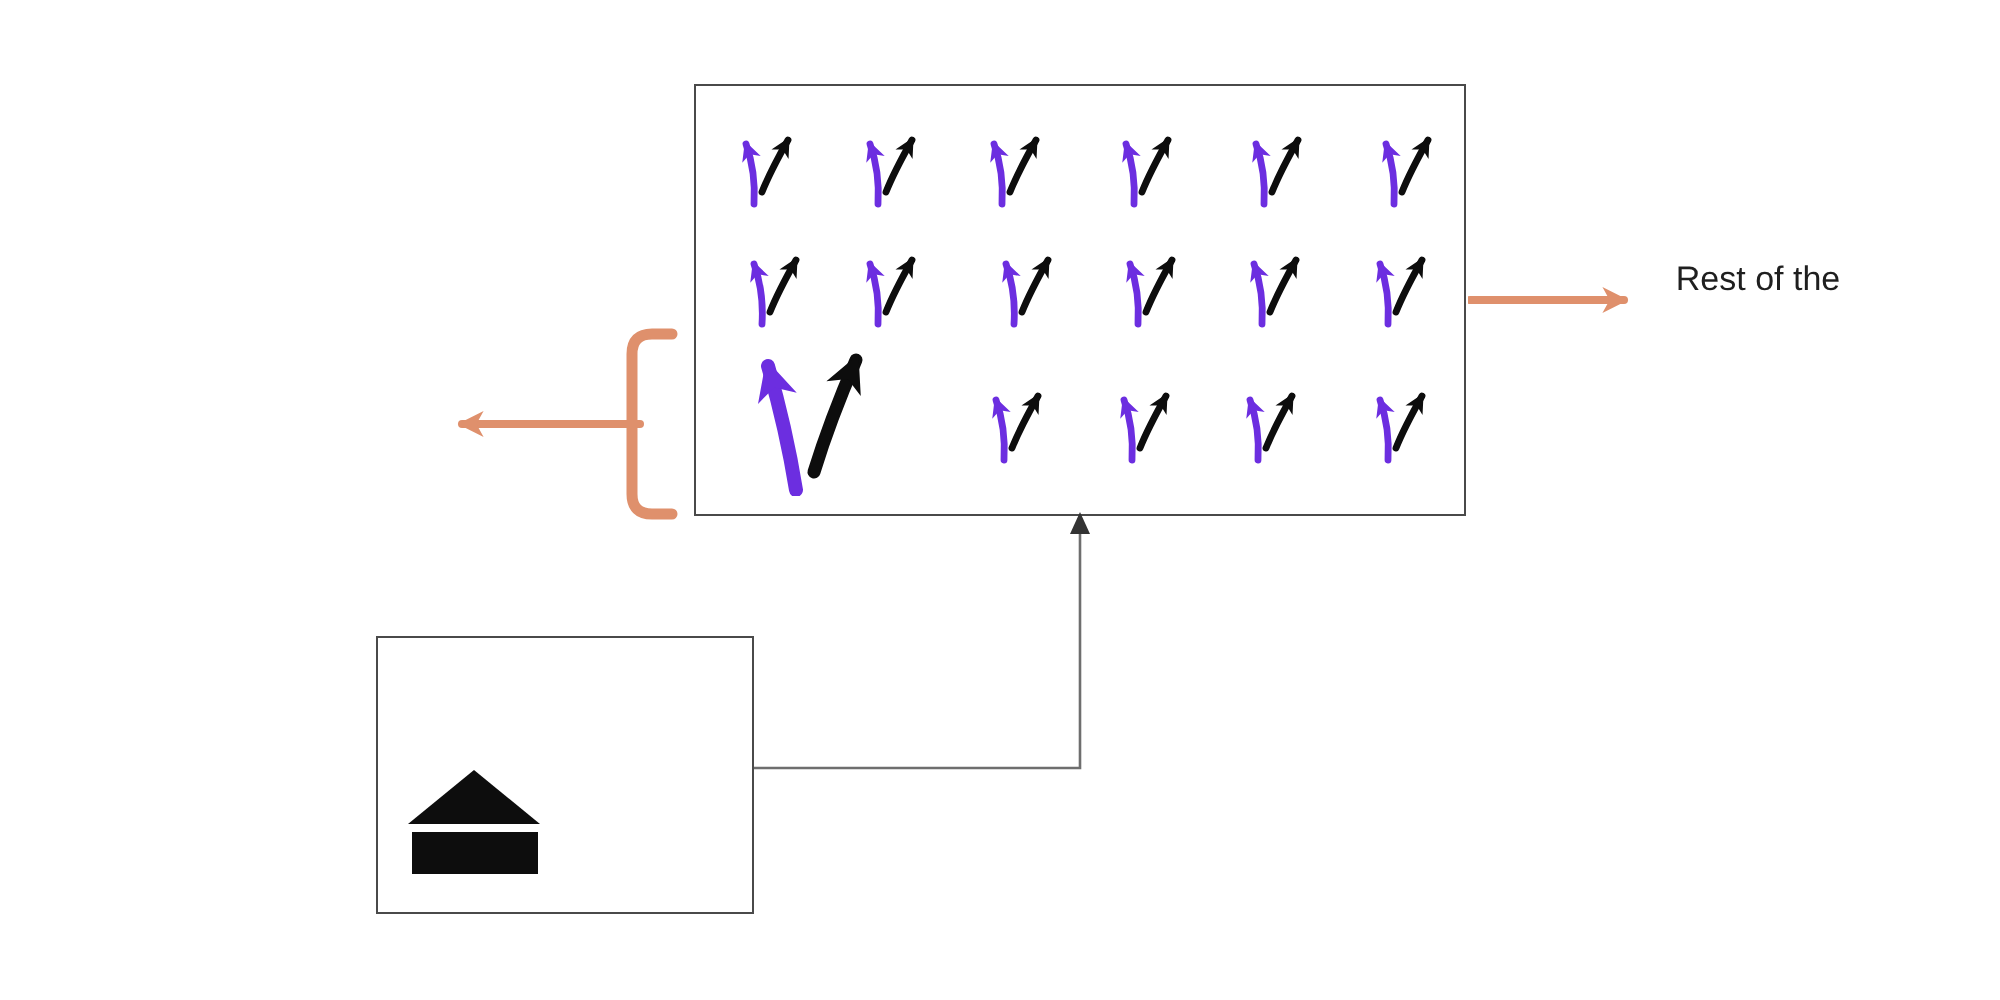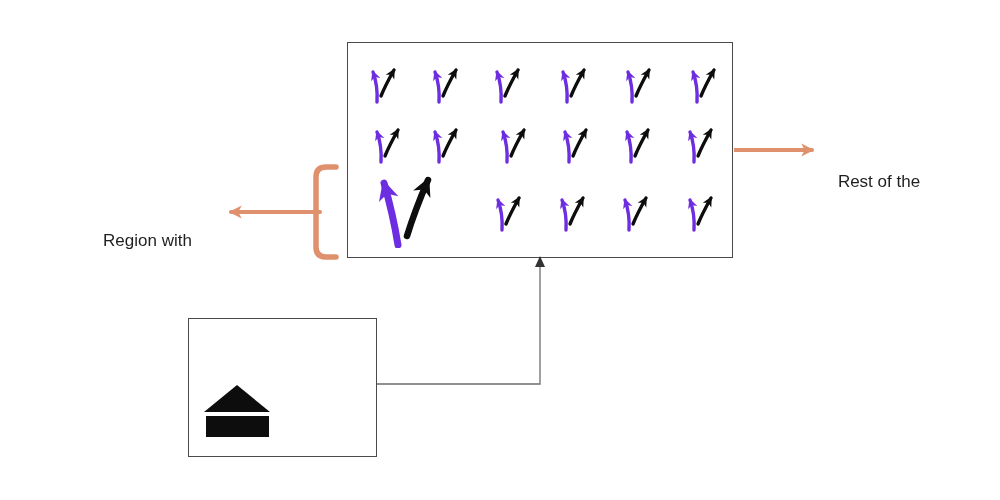--- a/index.html
+++ b/index.html
@@ -29,21 +29,20 @@
   .pb{stroke:var(--arrow-black,#0d0d0d);fill:none;stroke-width:3.4;stroke-linecap:round;}
   .pp.lg{stroke-width:7;}
   .pb.lg{stroke-width:6.5;}
   .abs{position:absolute;}
   .label{
     position:absolute;
     text-align:center;
     color:var(--text,#1f1f1f);
     font-size:17px;
     line-height:27px;
-    margin-top:42px;
   }
   .region-label{left:55px;top:185px;width:185px;}
   .rest-label{left:816px;top:126px;width:126px;}
   .accent-stroke{stroke:var(--accent,#DF906C);fill:none;}
   .house{fill:var(--arrow-black,#0d0d0d);}
   .connector-path{stroke:var(--connector,#6e6e6e);stroke-width:1.3;fill:none;}
 </style>
 </head>
 <body>
 
@@ -136,21 +135,20 @@
 
   <svg class="abs accent-stroke" style="left:308px;top:162px" width="34" height="100" viewBox="0 0 34 100">
     <path d="M28,5 H18 Q8,5 8,15 V85 Q8,95 18,95 H28" stroke-width="5.5" stroke-linecap="round" style="stroke:var(--accent,#DF906C)" fill="none"></path>
   </svg>
 
   <svg class="abs" style="left:216px;top:202px" width="106" height="20" viewBox="0 0 106 20">
     <path d="M104,10 H15" stroke-width="4" style="stroke:var(--accent,#DF906C)" fill="none" stroke-linecap="round" marker-end="url(#ah-accent)"></path>
   </svg>
 
   <div class="label region-label">
-    <div>Region with</div>
   </div>
 
   <svg class="abs" style="left:734px;top:140px" width="92" height="20" viewBox="0 0 92 20">
     <path d="M1,10 H78" stroke-width="4" style="stroke:var(--accent,#DF906C)" fill="none" stroke-linecap="round" marker-end="url(#ah-accent)"></path>
   </svg>
 
   <div class="label rest-label">
     <div>Rest of the</div>
   </div>
 

